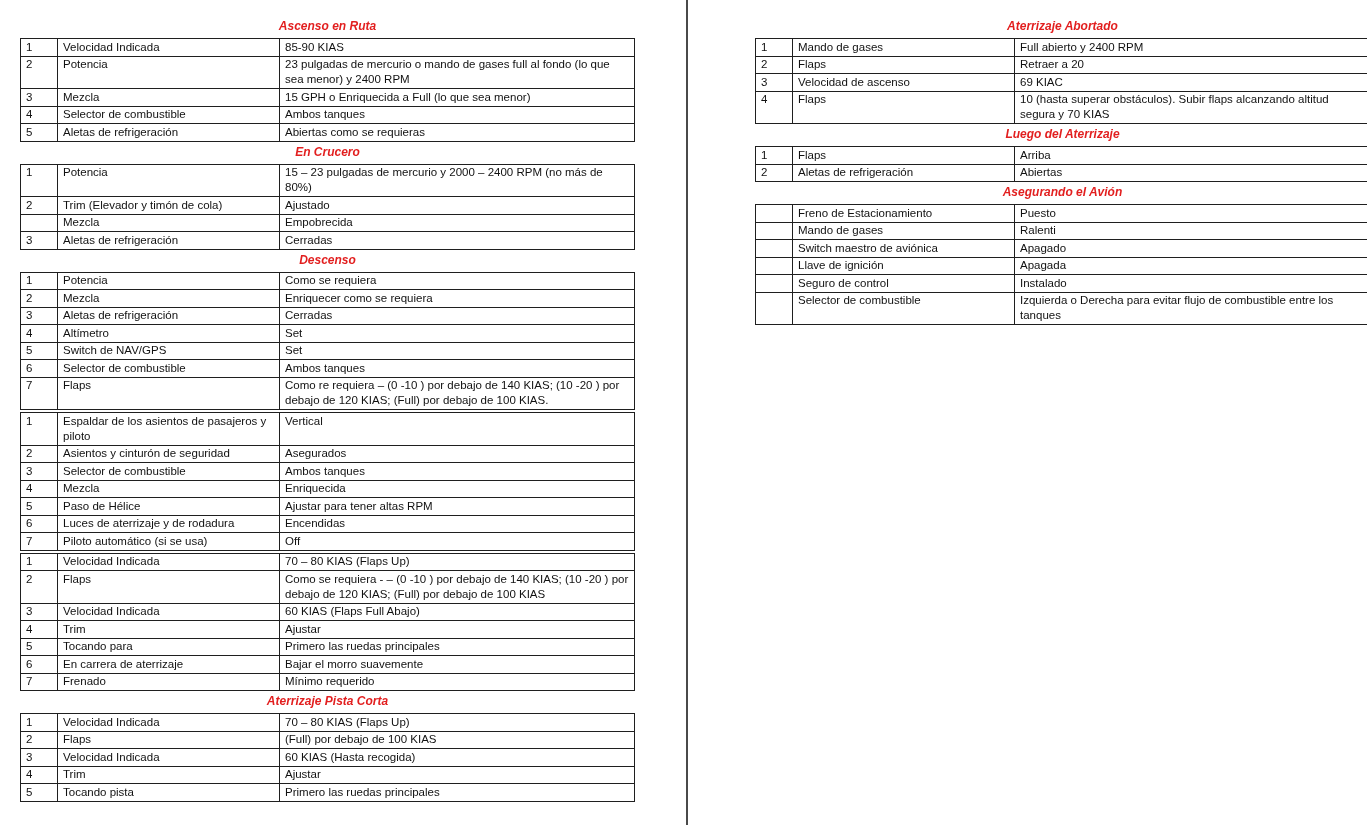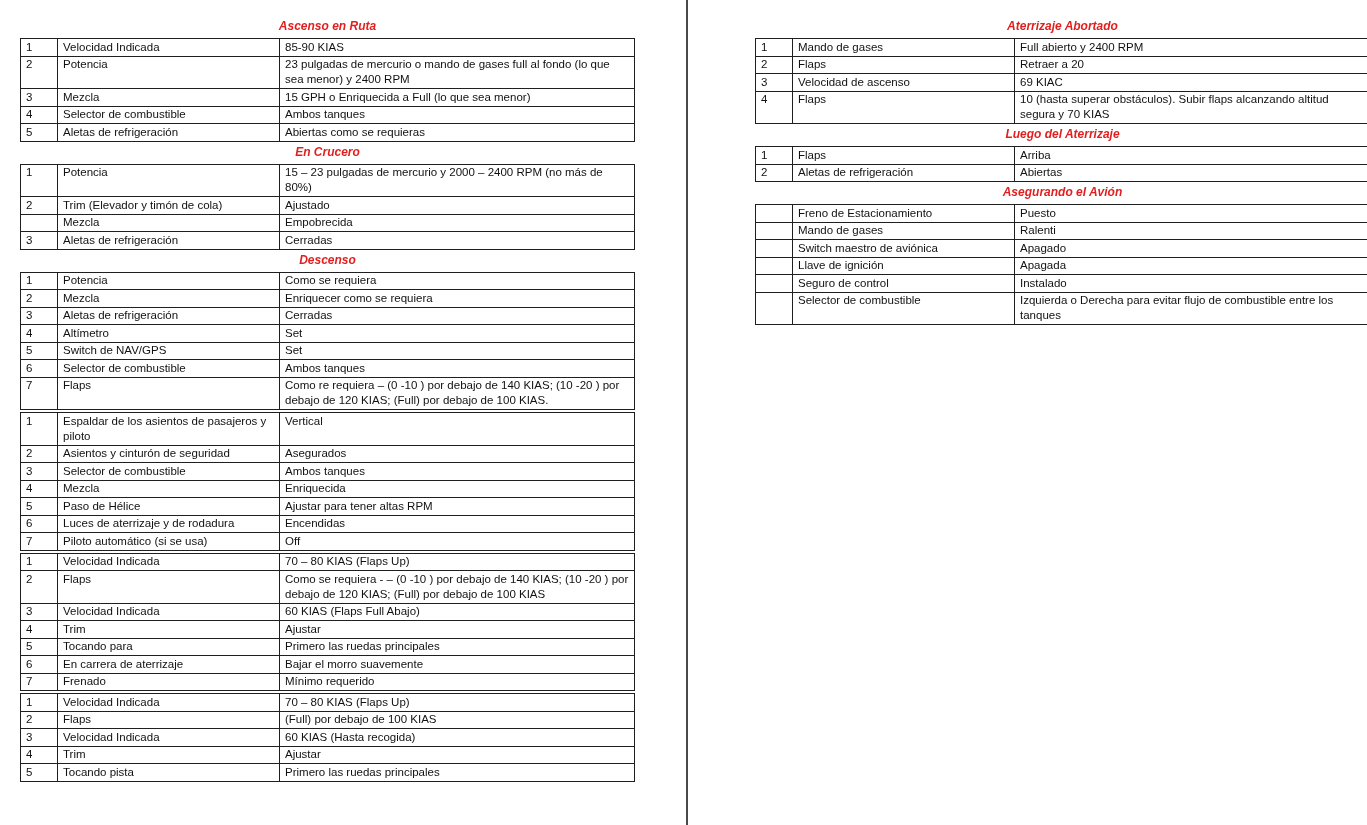--- a/index.html
+++ b/index.html
@@ -247,20 +247,21 @@
             <td>En carrera de aterrizaje</td>
             <td>Bajar el morro suavemente</td>
           </tr>
           <tr>
             <td class="num">7</td>
             <td>Frenado</td>
             <td>Mínimo requerido</td>
           </tr>
         </tbody>
       </table>
+      <div class="section-title">Aterrizaje Pista Corta</div>
       <table class="checklist">
         <colgroup>
           <col class="c-num">
           <col class="c-item">
           <col class="c-val">
         </colgroup>
         <tbody>
           <tr>
             <td class="num">1</td>
             <td>Velocidad Indicada</td>

